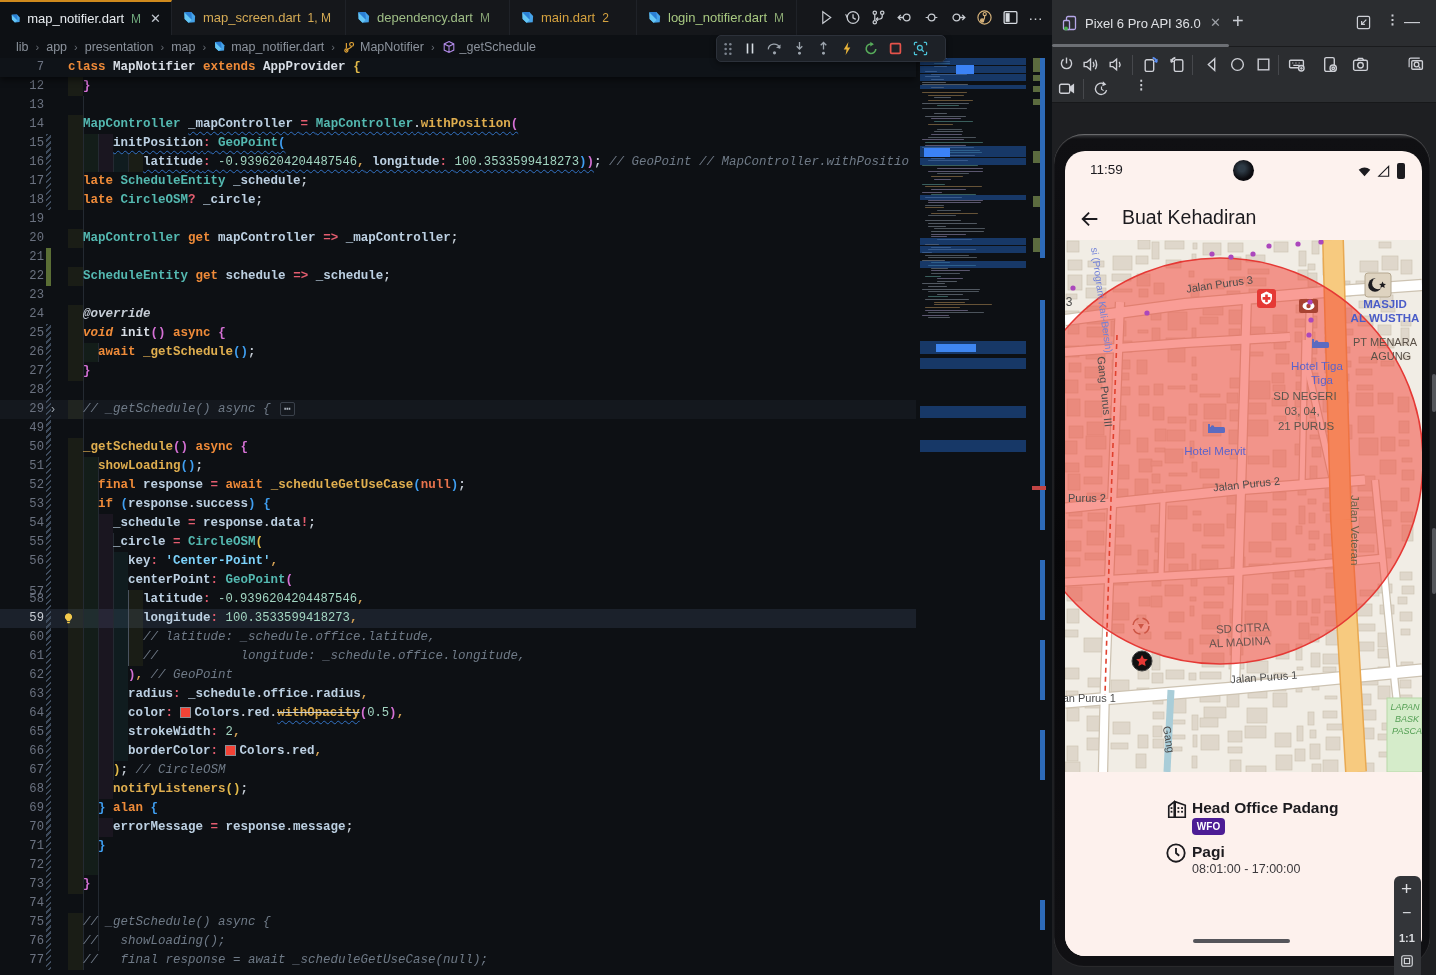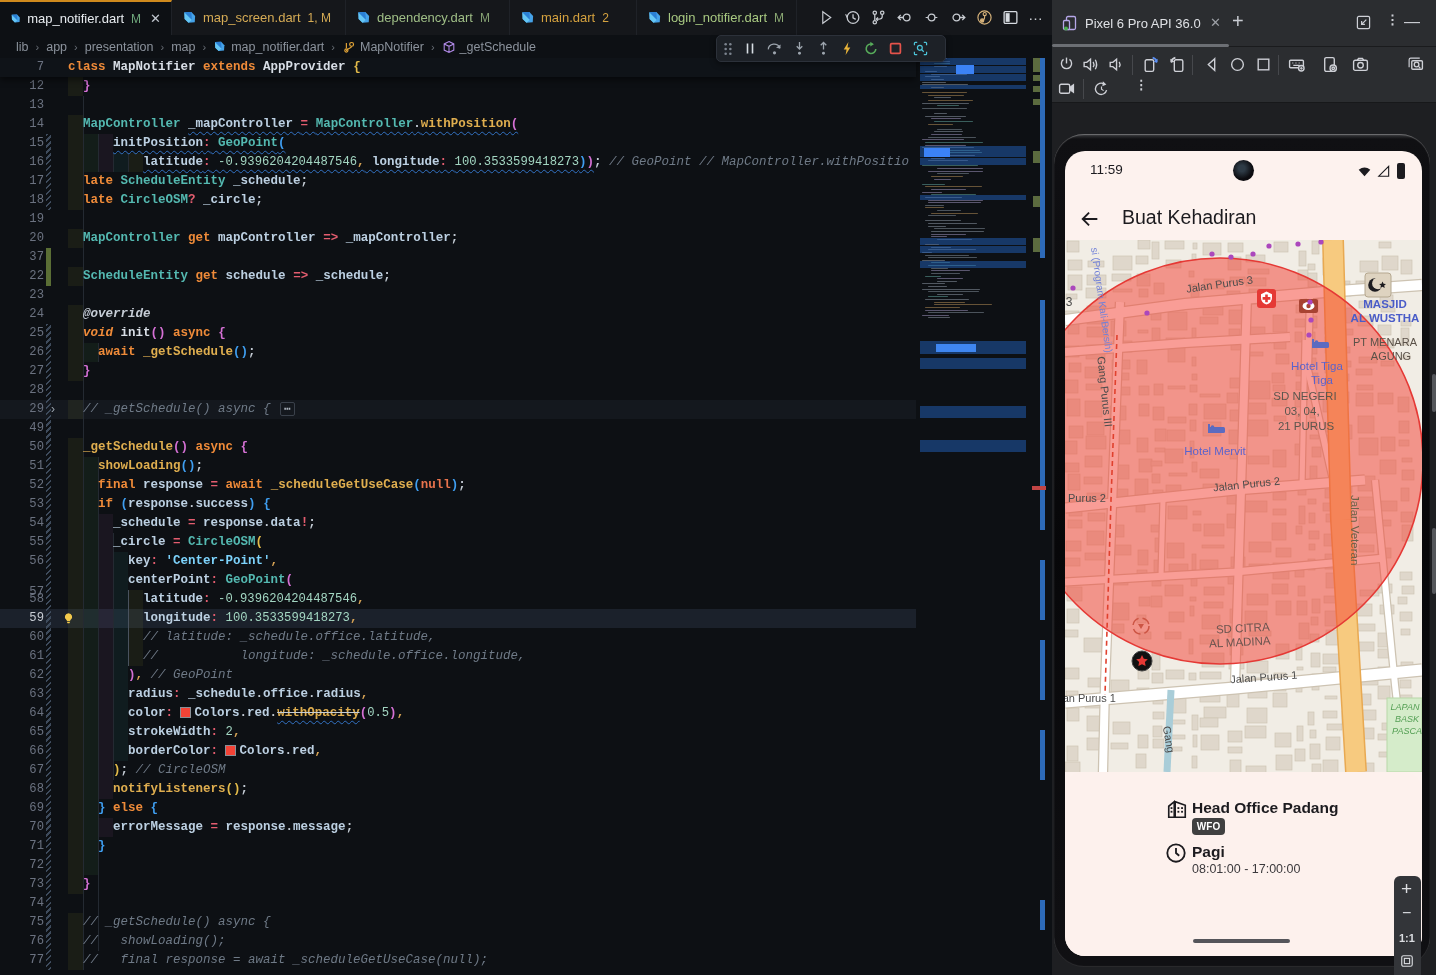--- a/index.html
+++ b/index.html
@@ -300,21 +300,21 @@
 <div class="cl" style="top:76px"><span class="pn">      </span><span class="wv"><span class="id">initPosition</span><span class="op">:</span><span class="pn"> </span><span class="ty">GeoPoint</span><span class="b3">(</span></span></div>
 <div class="num" style="top:95px">16</div>
 <div class="cl" style="top:95px"><span class="pn">          </span><span class="wv"><span class="id">latitude</span><span class="op">:</span><span class="pn"> </span><span class="num">-0.9396204204487546</span><span class="cma">,</span><span class="pn"> </span><span class="id">longitude</span><span class="op">:</span><span class="pn"> </span><span class="num">100.3533599418273</span><span class="b3">)</span><span class="b2">)</span></span><span class="pn">;</span><span class="pn"> </span><span class="cm">// GeoPoint // MapController.withPositio</span></div>
 <div class="num" style="top:114px">17</div>
 <div class="cl" style="top:114px"><span class="pn">  </span><span class="kw">late</span><span class="pn"> </span><span class="ty">ScheduleEntity</span><span class="pn"> </span><span class="id">_schedule</span><span class="pn">;</span></div>
 <div class="num" style="top:133px">18</div>
 <div class="cl" style="top:133px"><span class="pn">  </span><span class="kw">late</span><span class="pn"> </span><span class="ty">CircleOSM</span><span class="op">?</span><span class="pn"> </span><span class="id">_circle</span><span class="pn">;</span></div>
 <div class="num" style="top:152px">19</div>
 <div class="num" style="top:171px">20</div>
 <div class="cl" style="top:171px"><span class="pn">  </span><span class="ty">MapController</span><span class="pn"> </span><span class="kw">get</span><span class="pn"> </span><span class="id">mapController</span><span class="pn"> </span><span class="op">=&gt;</span><span class="pn"> </span><span class="id">_mapController</span><span class="pn">;</span></div>
-<div class="num" style="top:190px">37</div>
+<div class="num" style="top:190px">21</div>
 <div class="num" style="top:209px">22</div>
 <div class="cl" style="top:209px"><span class="pn">  </span><span class="ty">ScheduleEntity</span><span class="pn"> </span><span class="kw">get</span><span class="pn"> </span><span class="id">schedule</span><span class="pn"> </span><span class="op">=&gt;</span><span class="pn"> </span><span class="id">_schedule</span><span class="pn">;</span></div>
 <div class="num" style="top:228px">23</div>
 <div class="num" style="top:247px">24</div>
 <div class="cl" style="top:247px"><span class="pn">  </span><span class="at">@override</span></div>
 <div class="num" style="top:266px">25</div>
 <div class="cl" style="top:266px"><span class="pn">  </span><span class="kwi">void</span><span class="pn"> </span><span class="idb">init</span><span class="b2">(</span><span class="b2">)</span><span class="pn"> </span><span class="kw">async</span><span class="pn"> </span><span class="b2">{</span></div>
 <div class="num" style="top:285px">26</div>
 <div class="cl" style="top:285px"><span class="pn">    </span><span class="kw">await</span><span class="pn"> </span><span class="fn">_getSchedule</span><span class="b3">(</span><span class="b3">)</span><span class="pn">;</span></div>
 <div class="num" style="top:304px">27</div>
@@ -355,21 +355,21 @@
 <div class="cl" style="top:646px"><span class="pn">        </span><span class="id">color</span><span class="op">:</span><span class="pn"> </span><span class="swatch"></span><span class="id">Colors</span><span class="pn">.</span><span class="id">red</span><span class="pn">.</span><span class="wv"><span class="fns">withOpacity</span></span><span class="b2">(</span><span class="num">0.5</span><span class="b2">)</span><span class="cma">,</span></div>
 <div class="num" style="top:665px">65</div>
 <div class="cl" style="top:665px"><span class="pn">        </span><span class="id">strokeWidth</span><span class="op">:</span><span class="pn"> </span><span class="num">2</span><span class="cma">,</span></div>
 <div class="num" style="top:684px">66</div>
 <div class="cl" style="top:684px"><span class="pn">        </span><span class="id">borderColor</span><span class="op">:</span><span class="pn"> </span><span class="swatch"></span><span class="id">Colors</span><span class="pn">.</span><span class="id">red</span><span class="cma">,</span></div>
 <div class="num" style="top:703px">67</div>
 <div class="cl" style="top:703px"><span class="pn">      </span><span class="b1">)</span><span class="pn">;</span><span class="pn"> </span><span class="cm">// CircleOSM</span></div>
 <div class="num" style="top:722px">68</div>
 <div class="cl" style="top:722px"><span class="pn">      </span><span class="fn">notifyListeners</span><span class="b1">(</span><span class="b1">)</span><span class="pn">;</span></div>
 <div class="num" style="top:741px">69</div>
-<div class="cl" style="top:741px"><span class="pn">    </span><span class="b3">}</span><span class="pn"> </span><span class="kw">else</span><span class="pn"> </span><span class="b3">{</span></div>
+<div class="cl" style="top:741px"><span class="pn">    </span><span class="b3">}</span><span class="pn"> </span><span class="kw">alan</span><span class="pn"> </span><span class="b3">{</span></div>
 <div class="num" style="top:760px">70</div>
 <div class="cl" style="top:760px"><span class="pn">      </span><span class="id">errorMessage</span><span class="pn"> </span><span class="op">=</span><span class="pn"> </span><span class="id">response</span><span class="pn">.</span><span class="id">message</span><span class="pn">;</span></div>
 <div class="num" style="top:779px">71</div>
 <div class="cl" style="top:779px"><span class="pn">    </span><span class="b3">}</span></div>
 <div class="num" style="top:798px">72</div>
 <div class="num" style="top:817px">73</div>
 <div class="cl" style="top:817px"><span class="pn">  </span><span class="b2">}</span></div>
 <div class="num" style="top:836px">74</div>
 <div class="num" style="top:855px">75</div>
 <div class="cl" style="top:855px"><span class="pn">  </span><span class="cm">// _getSchedule() async {</span></div>
@@ -1177,21 +1177,21 @@
 <svg class="abs" style="left:101px;top:26px" width="22" height="22" viewBox="0 0 24 24" fill="#1c1b1f">
             <path d="M3 21 V9 L9 4 V21 Z M10 21 V4 L21 8 V21 Z" fill="none" stroke="#1c1b1f" stroke-width="1.8"></path>
             <rect x="12.5" y="10" width="2" height="2"></rect>
             <rect x="16.5" y="10" width="2" height="2"></rect>
             <rect x="12.5" y="14" width="2" height="2"></rect>
             <rect x="16.5" y="14" width="2" height="2"></rect>
             <rect x="5" y="10" width="2" height="2"></rect>
             <rect x="5" y="14" width="2" height="2"></rect>
           </svg>
 <div class="abs blk" style="left:127px;top:27px;font-size:15.5px;font-weight:700">Head Office Padang</div>
-<div class="abs" style="left:127px;top:46px;width:33px;height:17px;background:#404040;border-radius:4px;color:#fff;font-size:10px;font-weight:700;text-align:center;line-height:17px">WFO</div>
+<div class="abs" style="left:127px;top:46px;width:33px;height:17px;background:#4c1d95;border-radius:4px;color:#fff;font-size:10px;font-weight:700;text-align:center;line-height:17px">WFO</div>
 <svg class="abs" style="left:100px;top:70px" width="22" height="22" viewBox="0 0 24 24" fill="none" stroke="#1c1b1f" stroke-width="2">
             <circle cx="12" cy="12" r="9.5"></circle>
             <path d="M12 6.5 V12 L15.5 15"></path>
           </svg>
 <div class="abs blk" style="left:127px;top:71px;font-size:15.5px;font-weight:700">Pagi</div>
 <div class="abs" style="left:127px;top:90px;font-size:12.5px;color:#3c3a3d">08:01:00 - 17:00:00</div>
 <div class="abs" style="left:128px;top:167px;width:97px;height:4px;border-radius:2px;background:#55555a"></div>
 </div>
 </div>
 </div>

